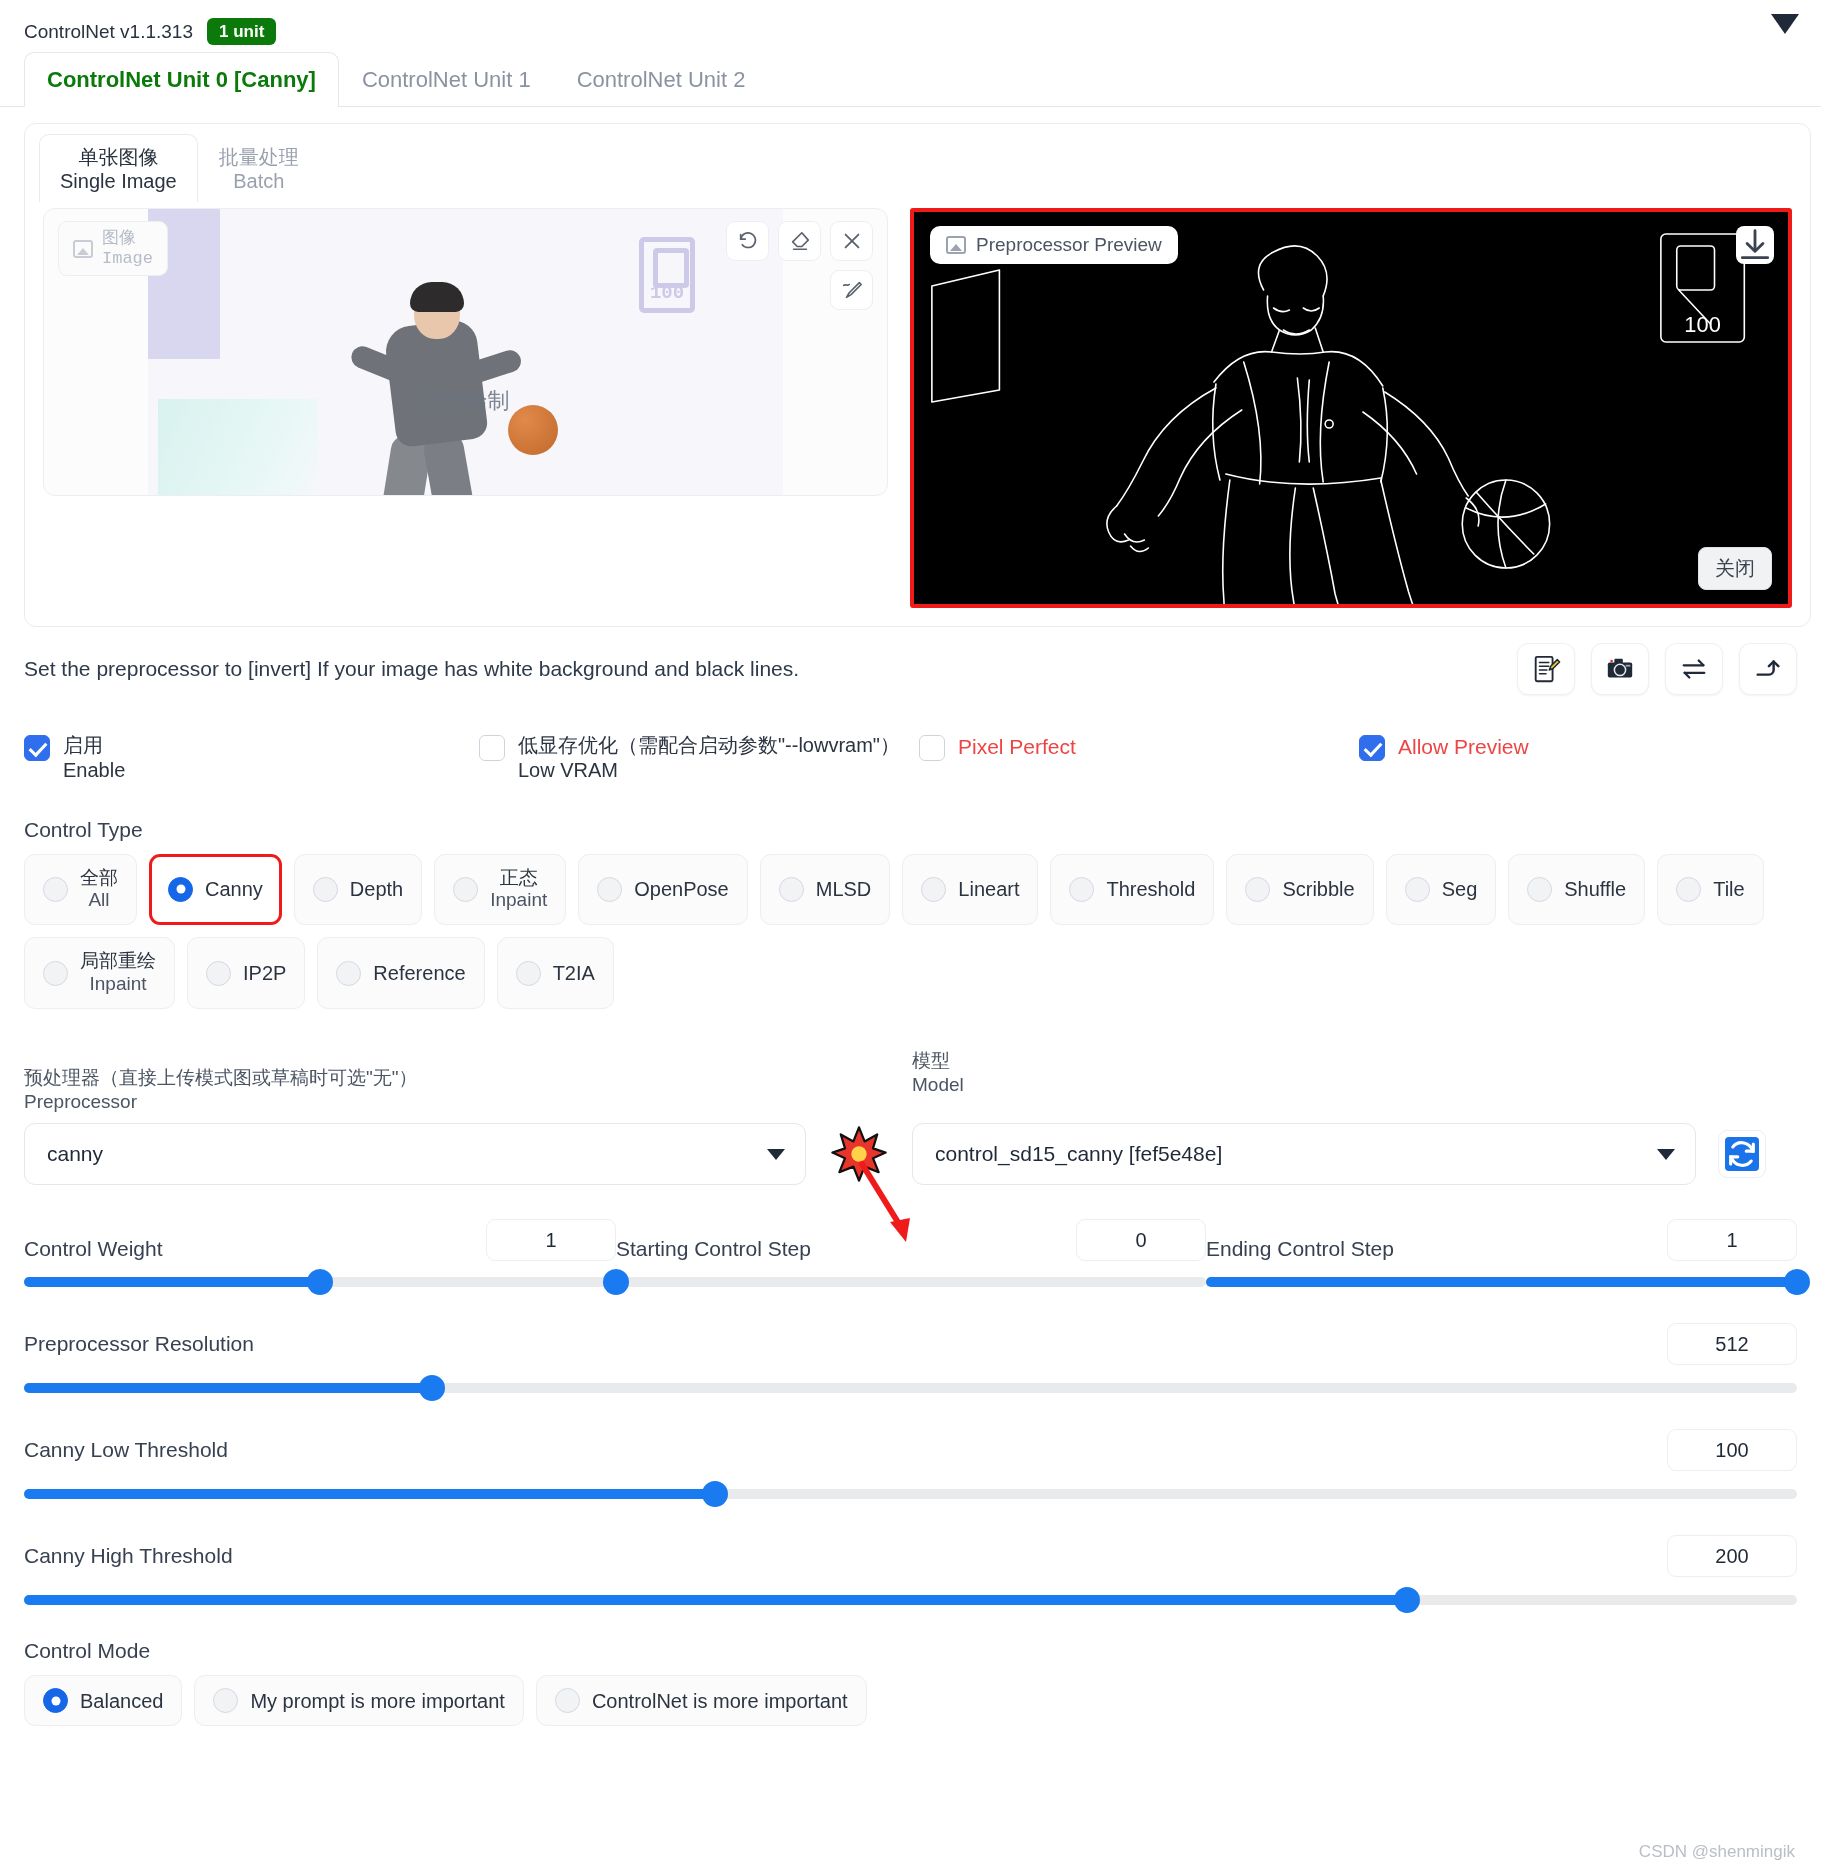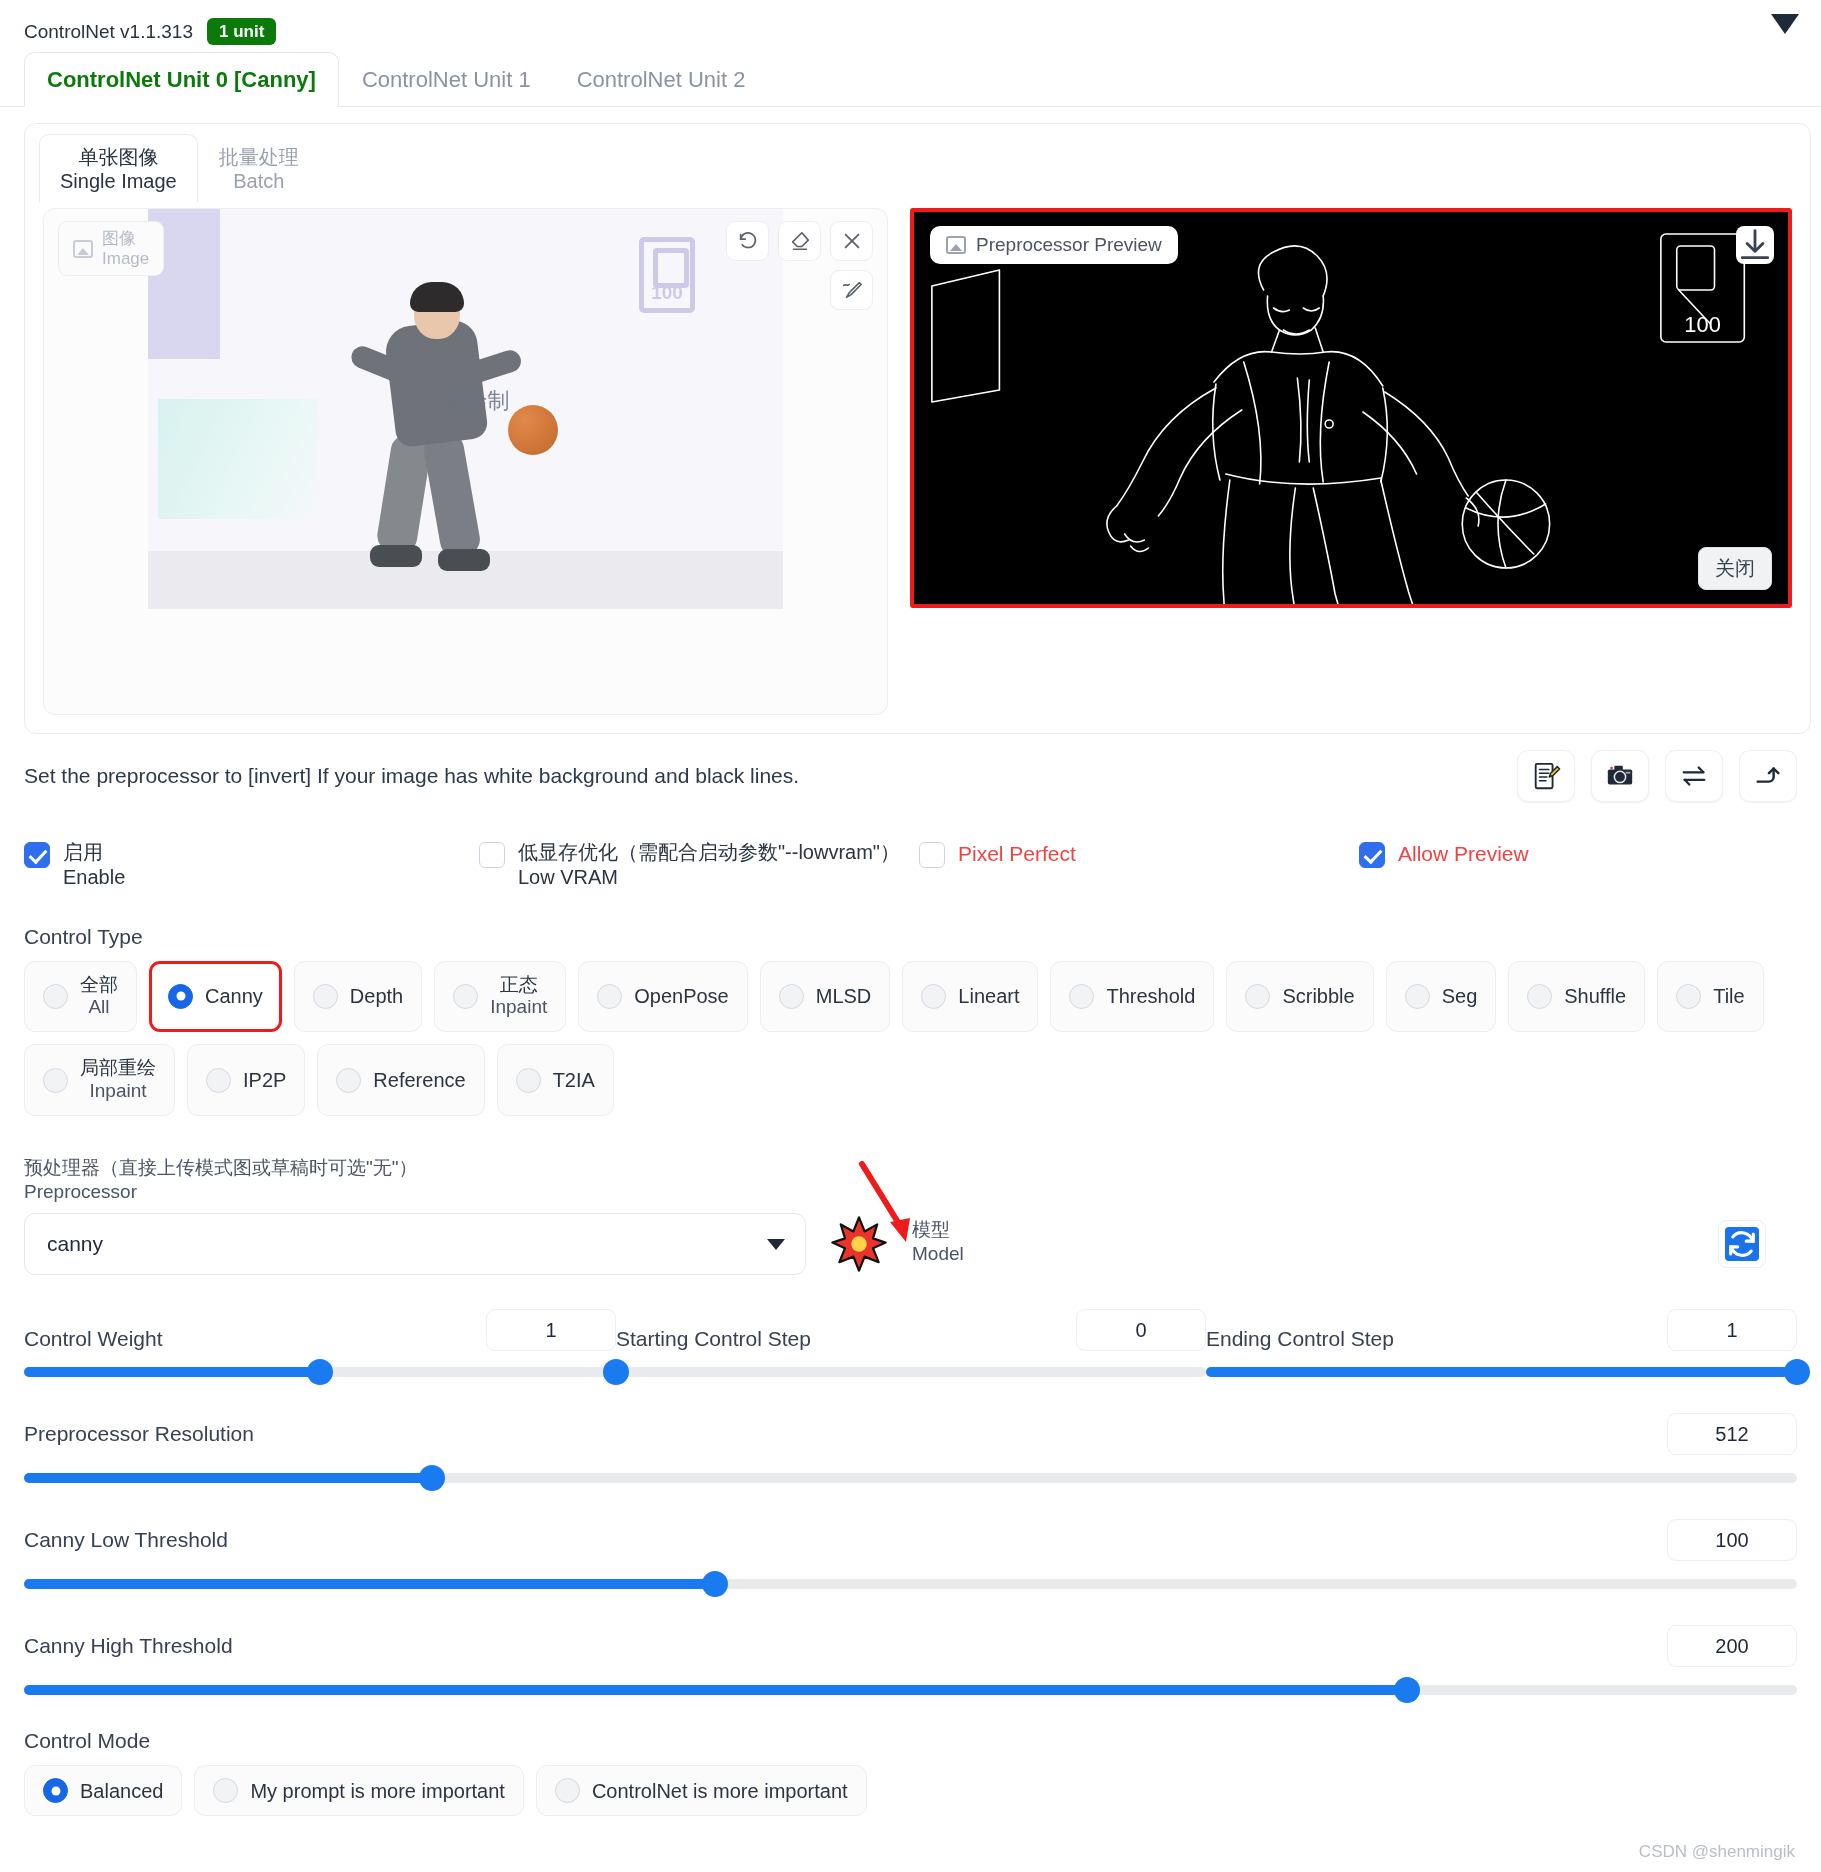--- a/index.html
+++ b/index.html
@@ -55,22 +55,22 @@
   .img-tab.active {
     background:#fff; border-color:#e9ebef;
     border-top-left-radius:10px; border-top-right-radius:10px; color:#2a3340;
   }
   .img-tab.inactive { color:#9aa1ae; }
 
   
   .panels { display:flex; gap:22px; padding:6px 18px 0 18px; }
 
   .src-panel {
-    position:relative; flex:0 0 845px; height:507px;
-    background:#fcfcfd; border:1px solid #eceef2; border-radius:12px; overflow:hidden;
+    position:relative; flex:0 0 845px; height:288px;
+    background:#fcfcfd; border:1px solid #eceef2; border-radius:12px; overflow:hidden;font-family:Liberation Mono, monospace;
   }
   .img-chip {
     position:absolute; left:14px; top:12px; z-index:4;
     display:flex; align-items:center; gap:9px;
     background:#fbfbfc; border:1px solid #eceef2; border-radius:9px;
     padding:7px 14px; color:#b6bcc7; line-height:1.15;
   }
   .img-chip .lbl { font-size:17px; text-align:left; }
   .chip-icon { width:20px; height:18px; border:2px solid #c7ccd6; border-radius:3px; position:relative; }
   .chip-icon::after { content:""; position:absolute; left:2px; bottom:1px; width:0; height:0;
@@ -586,20 +586,24 @@
       <path d="M20 1 L24 11 L33 6 L30 16 L39 19 L30 23 L34 33 L24 29 L20 39 L16 29 L6 33 L10 23 L1 19 L10 16 L7 6 L16 11 Z" fill="#e8342b" stroke="#111" stroke-width="1.6" stroke-linejoin="round"></path>
       <circle cx="20" cy="20" r="5.5" fill="#ffd24a"></circle>
     </svg>
   </div>
 
   <div class="dd-block mod" style="margin-left:0">
     <div class="dd-lbl">
       <span class="cn">模型</span>
       <span class="en">Model</span>
     </div>
+    <div class="dd">
+      <span>control_sd15_canny [fef5e48e]</span>
+      <span class="caret"></span>
+    </div>
   </div>
 
   <div class="refresh-btn">
     <div class="refresh-inner">
       <svg viewBox="0 0 24 24" fill="none" stroke="#fff" stroke-width="2.2" stroke-linecap="round">
         <path d="M20 5v5h-5"></path>
           <path d="M4 19v-5h5"></path>
         <path d="M19.5 10a8 8 0 0 0-14-3"></path>
           <path d="M4.5 14a8 8 0 0 0 14 3"></path>
       </svg>

